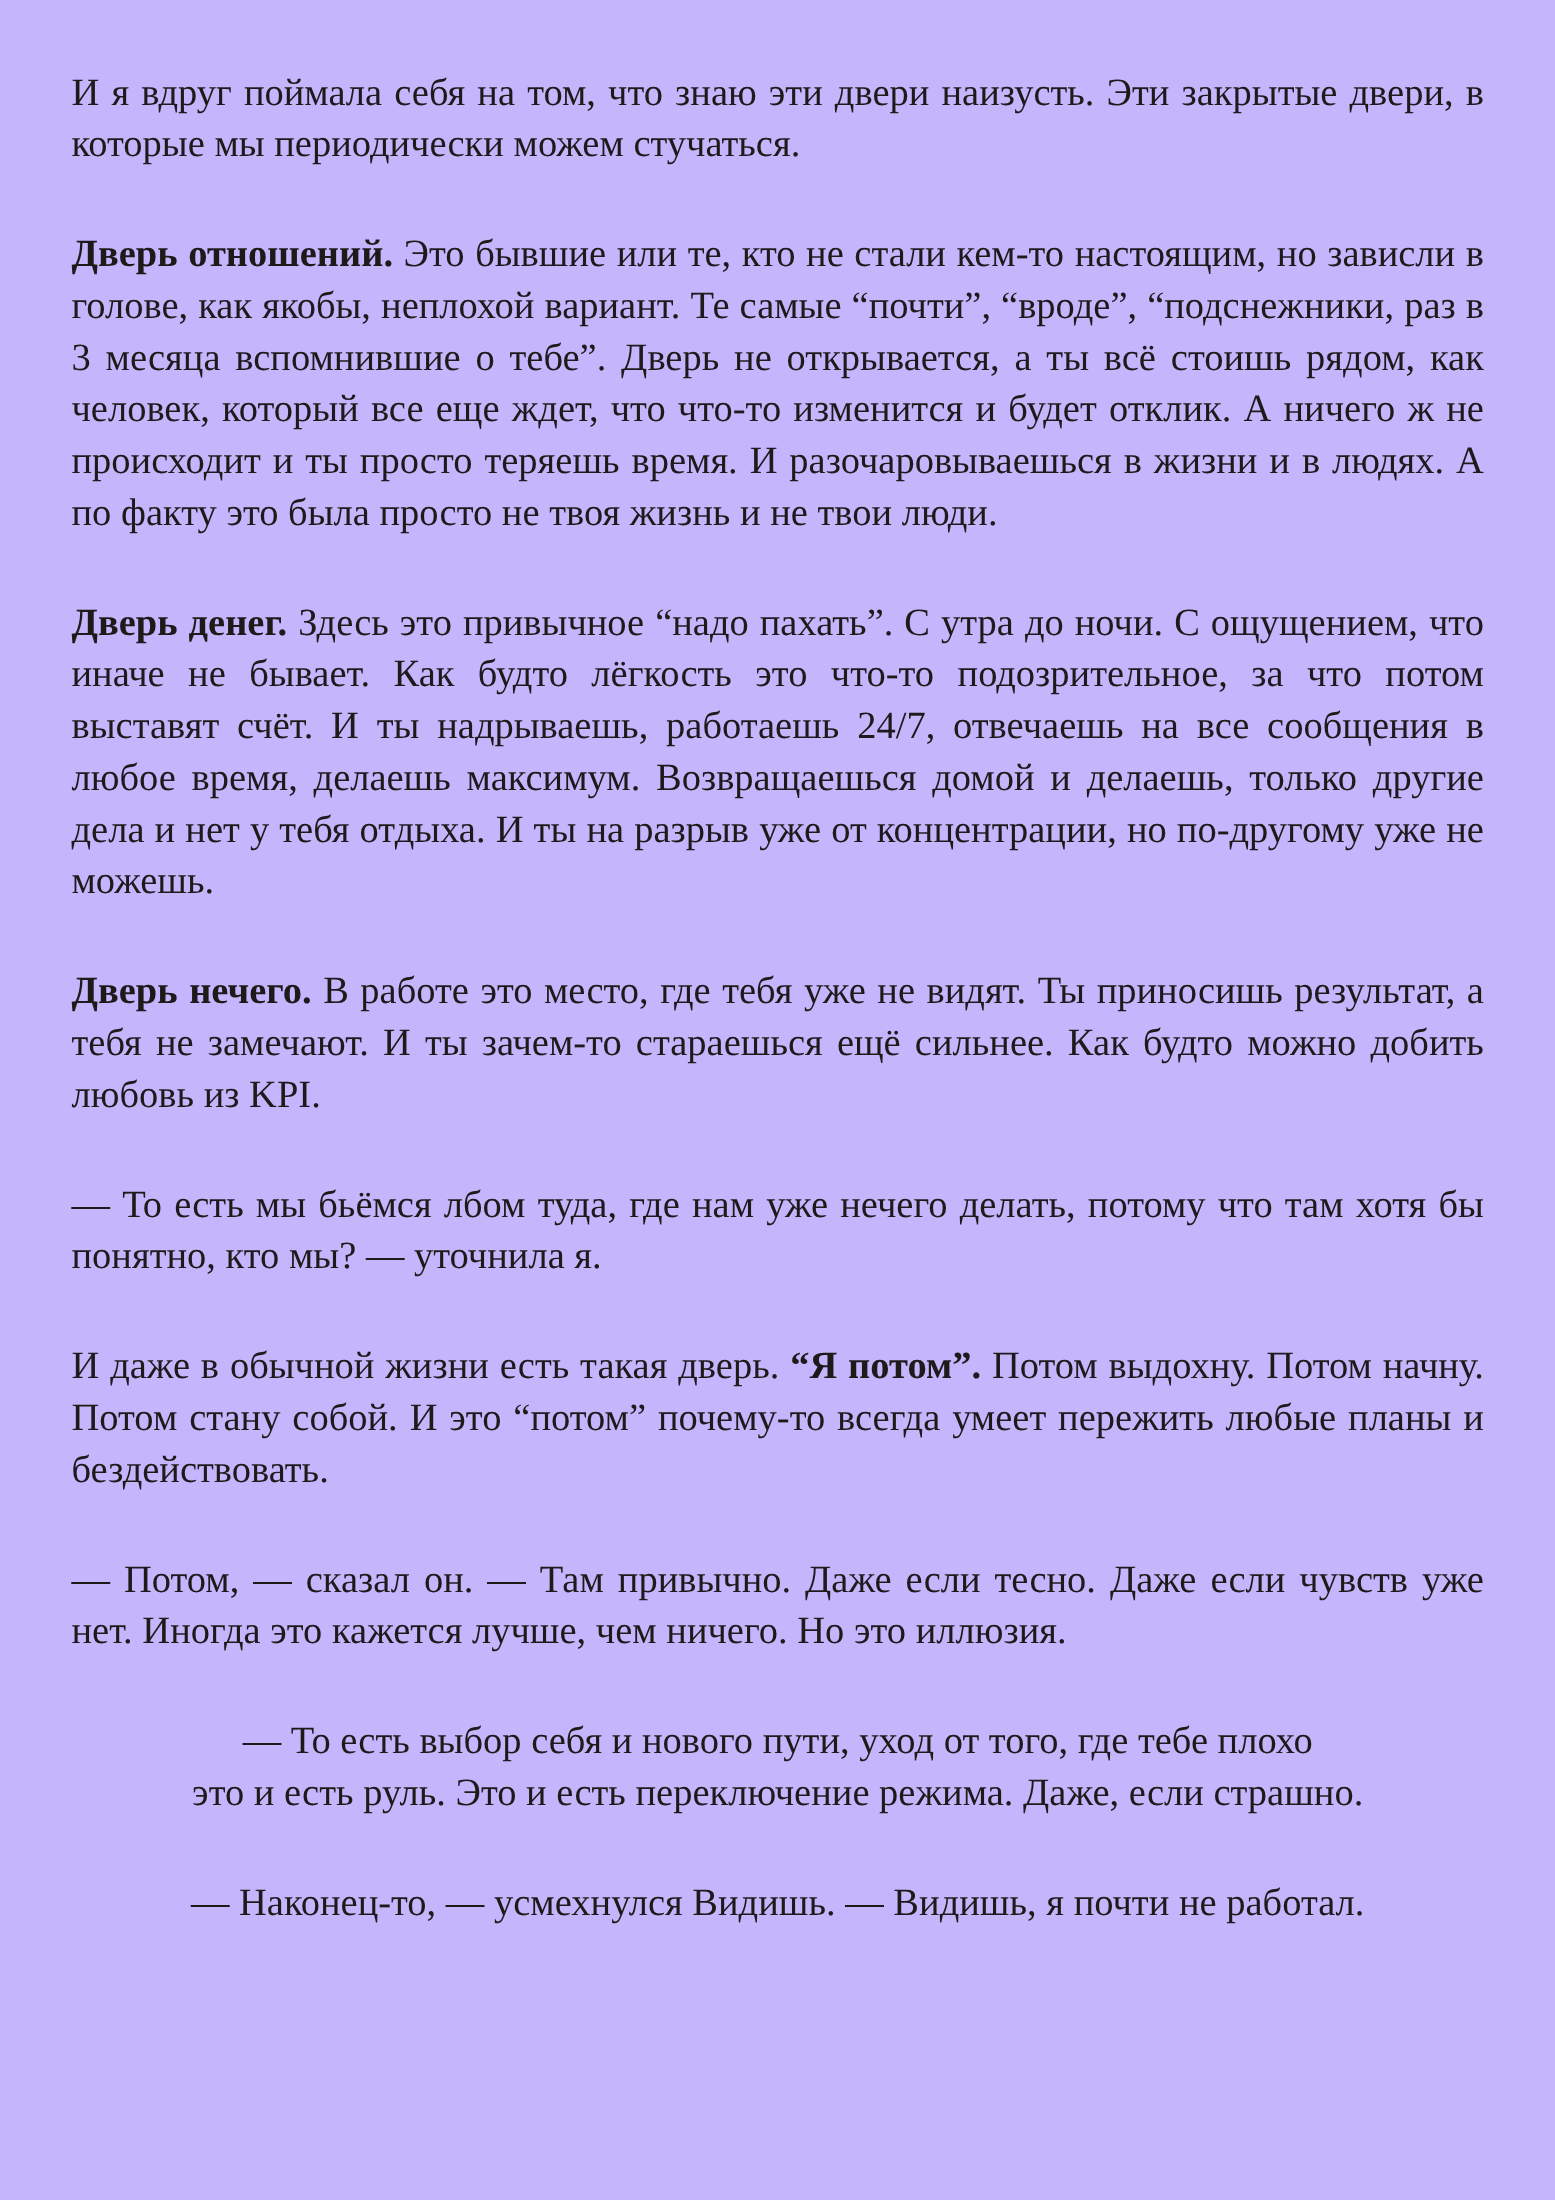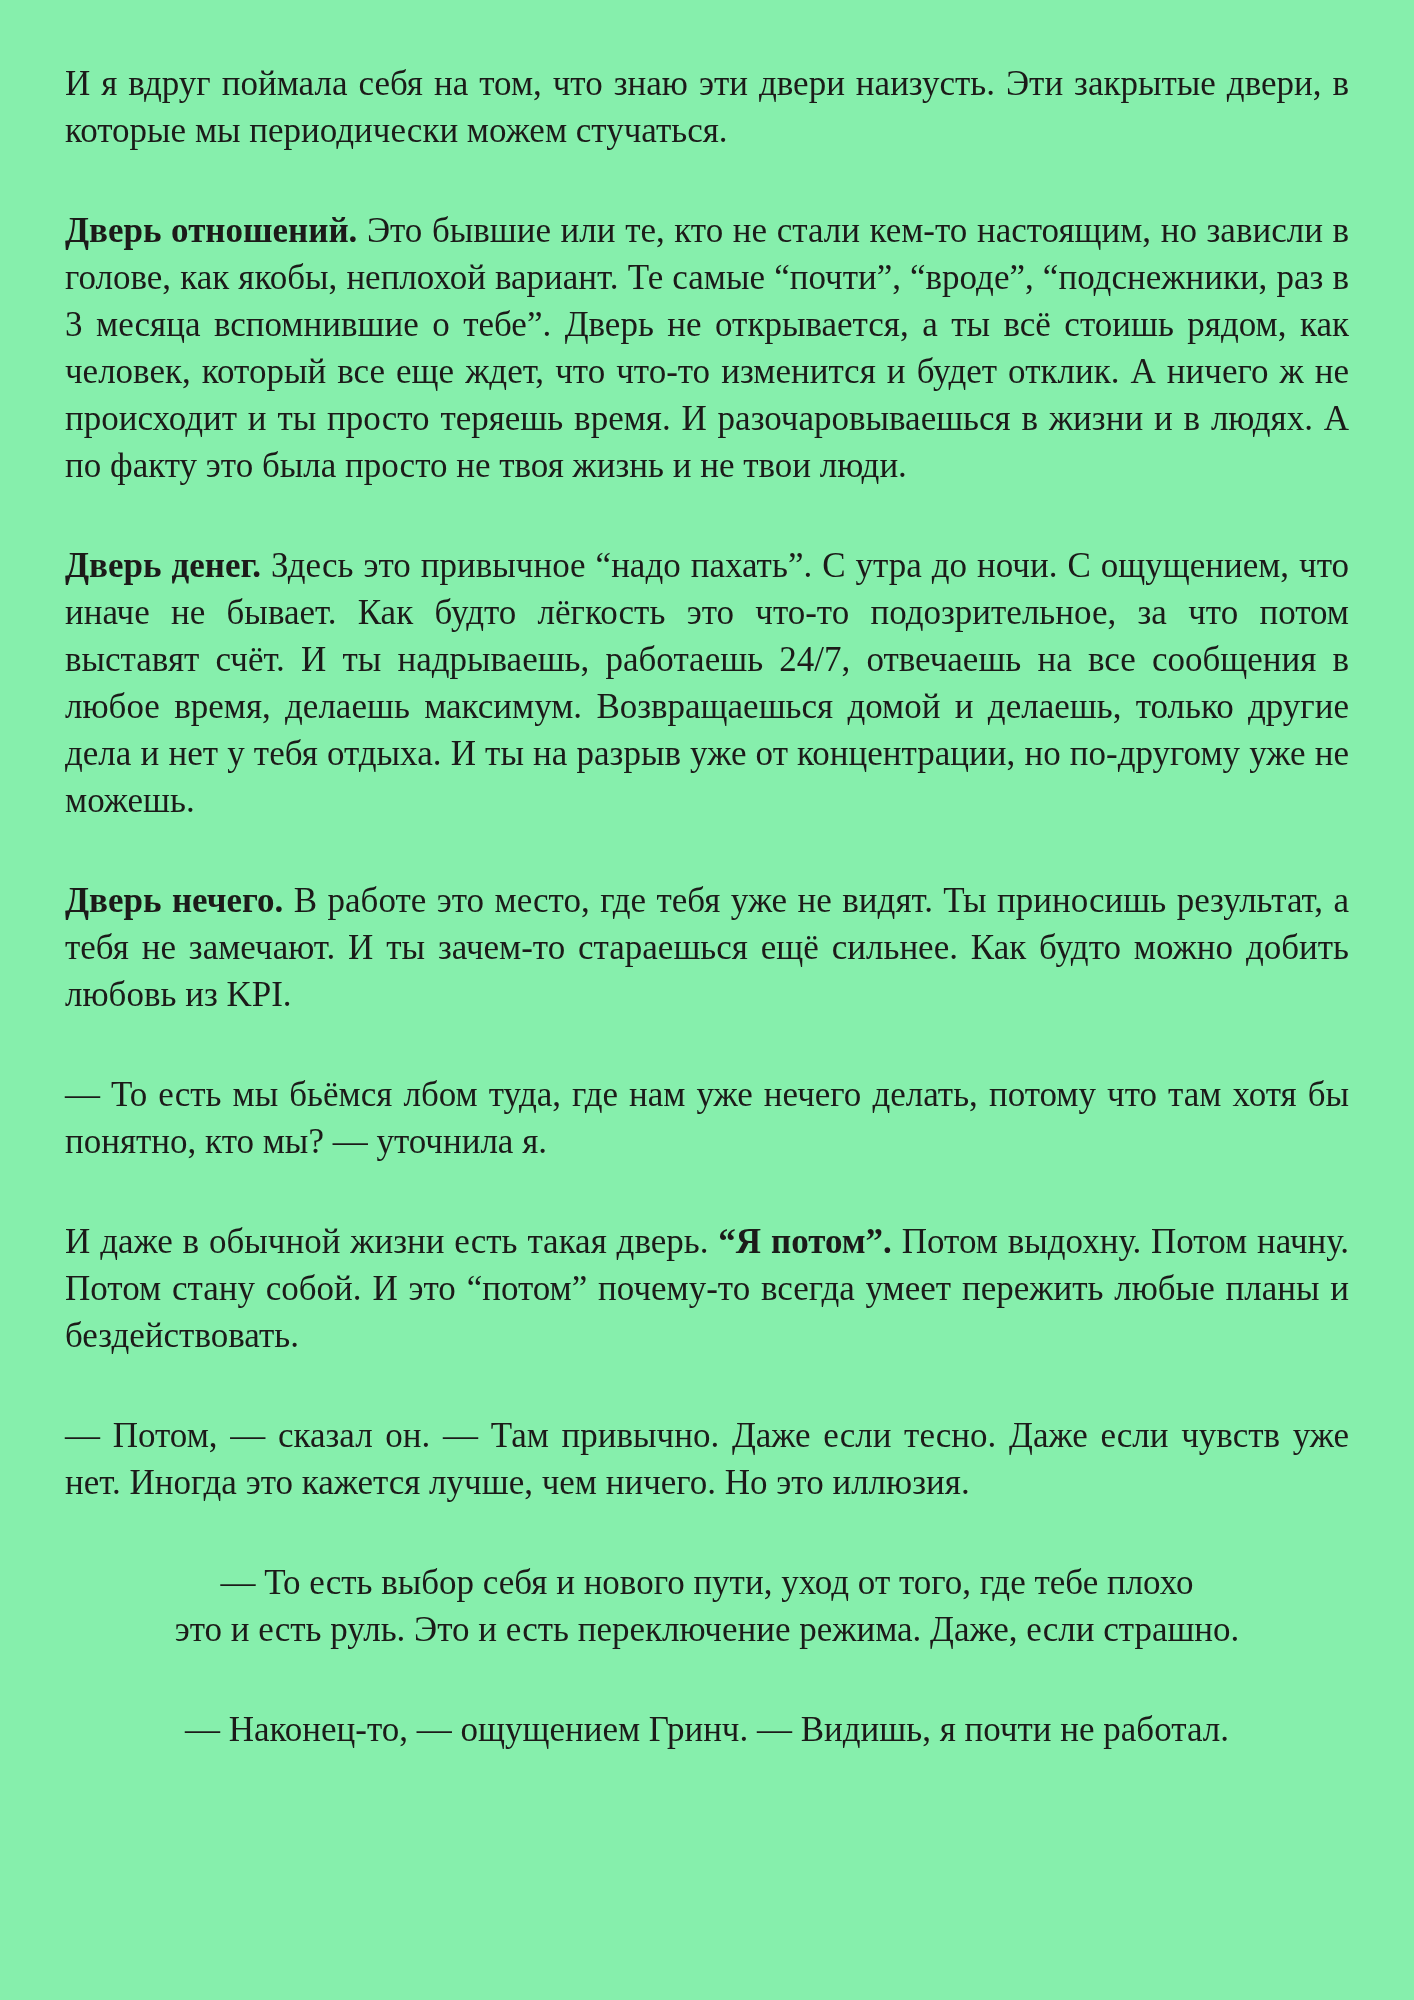--- a/index.html
+++ b/index.html
@@ -29,25 +29,25 @@
   .page p:last-child {
     margin-bottom: 0;
   }
   .bold-run {
     font-weight: 700;
   }
 </style>
 </head>
 <body>
 
-<div class="page" style="background: #86efac; color: rgb(28, 27, 25);">
+<div class="page" style="background: #c4b5fd; color: rgb(28, 27, 25);">
   <main>
       <p><span>И я вдруг поймала себя на том, что знаю эти двери наизусть. Эти закрытые двери, в которые мы периодически можем стучаться.</span></p>
       <p><span class="bold-run">Дверь отношений.</span><span> Это бывшие или те, кто не стали кем-то настоящим, но зависли в голове, как якобы, неплохой вариант. Те самые “почти”, “вроде”, “подснежники, раз в 3 месяца вспомнившие о тебе”. Дверь не открывается, а ты всё стоишь рядом, как человек, который все еще ждет, что что-то изменится и будет отклик. А ничего ж не происходит и ты просто теряешь время. И разочаровываешься в жизни и в людях. А по факту это была просто не твоя жизнь и не твои люди.</span></p>
       <p><span class="bold-run">Дверь денег.</span><span> Здесь это привычное “надо пахать”. С утра до ночи. С ощущением, что иначе не бывает. Как будто лёгкость это что-то подозрительное, за что потом выставят счёт. И ты надрываешь, работаешь 24/7, отвечаешь на все сообщения в любое время, делаешь максимум. Возвращаешься домой и делаешь, только другие дела и нет у тебя отдыха. И ты на разрыв уже от концентрации, но по-другому уже не можешь.</span></p>
       <p><span class="bold-run">Дверь нечего.</span><span> В работе это место, где тебя уже не видят. Ты приносишь результат, а тебя не замечают. И ты зачем-то стараешься ещё сильнее. Как будто можно добить любовь из KPI.</span></p>
       <p><span>— То есть мы бьёмся лбом туда, где нам уже нечего делать, потому что там хотя бы понятно, кто мы? — уточнила я.</span></p>
       <p><span>И даже в обычной жизни есть такая дверь. </span><span class="bold-run">“Я потом”.</span><span> Потом выдохну. Потом начну. Потом стану собой. И это “потом” почему-то всегда умеет пережить любые планы и бездействовать.</span></p>
       <p><span>— Потом, — сказал он. — Там привычно. Даже если тесно. Даже если чувств уже нет. Иногда это кажется лучше, чем ничего. Но это иллюзия.</span></p>
       <p class="align-left"><span>— То есть выбор себя и нового пути, уход от того, где тебе плохо<br>это и есть руль. Это и есть переключение режима. Даже, если страшно.</span></p>
-      <p class="align-left"><span>— Наконец-то, — ощущением Гринч. — Видишь, я почти не работал.</span></p>
+      <p class="align-left"><span>— Наконец-то, — усмехнулся Видишь. — Видишь, я почти не работал.</span></p>
     </main>
 </div>
 
 </body></html>

